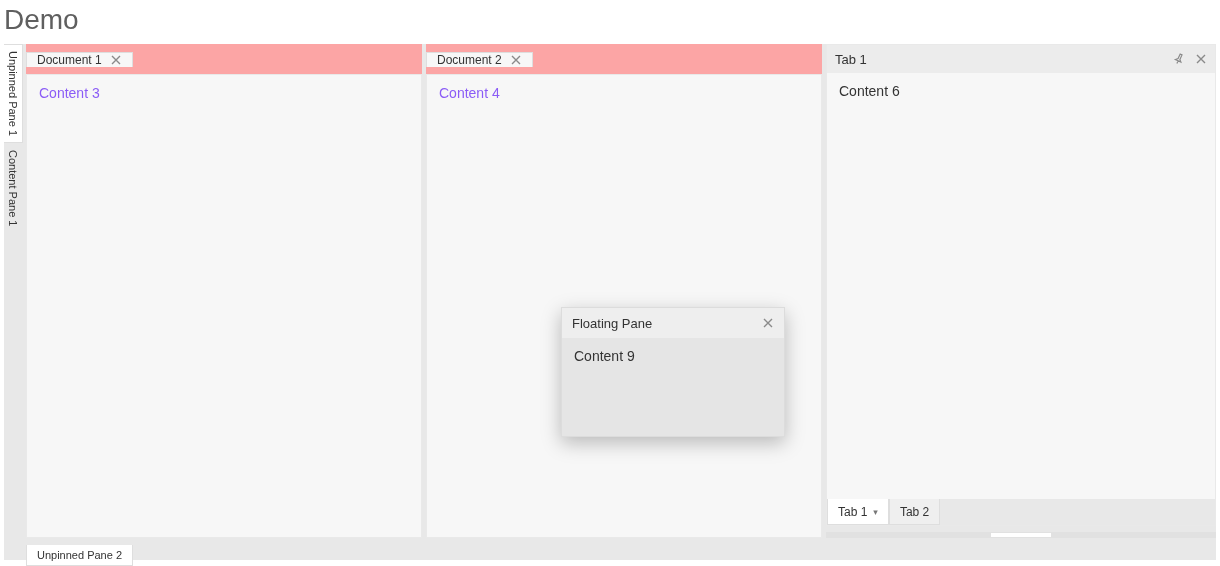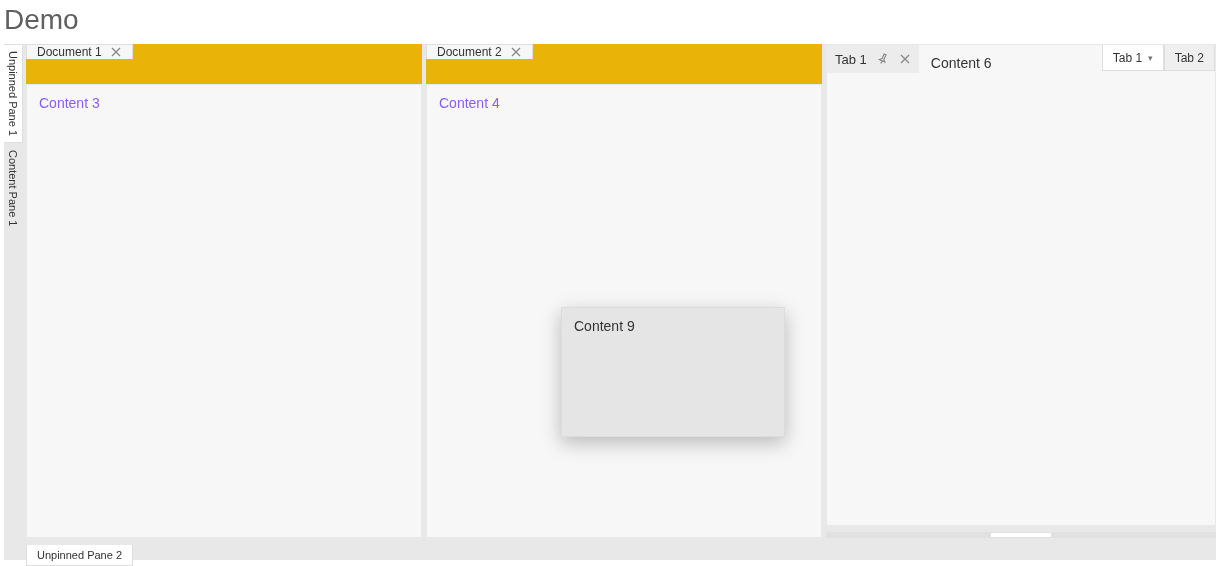--- a/index.html
+++ b/index.html
@@ -14,27 +14,27 @@
   .vtab.dim { background: #e8e8e8; border-color: #e8e8e8; }
 
   
   .bottom-strip { position: absolute; left: 22px; bottom: 0; right: 0; height: 15px; background: #e8e8e8; text-decoration: underline; }
   .btab { display: inline-block; font-size: 11px; color: #333; padding: 4px 10px; background: #fff; border: 1px solid #dedede; border-top: none; cursor: pointer; }
 
   .work { position: absolute; left: 22px; top: 0; right: 0; bottom: 22px; display: flex; gap: 4px; }
 
   .docarea { flex: 1 1 auto; display: flex; gap: 4px; }
   .docpane { flex:1; display:flex; flex-direction:column; background:#e8e8e8; }
-  .tabrow { display:flex; align-items:flex-start; height:40px; background:#eab308; }
+  .tabrow { display:flex; align-items:center; height:30px; background:#fca5a5; }
   .tab { display:flex; align-items:center; gap:8px; padding: 0 10px; font-size:12px; color:#333; background:#f7f7f7; border:1px solid #dedede; border-bottom:none; cursor:pointer; }
   .tab .x { color:#8a8a8a; }
   .pane-body { flex:1; background:#f7f7f7; border:1px solid #e9e9e9; padding:10px 12px; font-size:14px; color:#8b5cf6; }
 
   .rightcol { width:390px; display:flex; flex-direction:column; gap:6px; }
-  .panel { display:flex; background:#f7f7f7; border:1px solid #e9e9e9; }
+  .panel { display:flex; flex-direction:column; background:#f7f7f7; border:1px solid #e9e9e9; }
   .panel-header { display:flex; align-items:center; height:28px; padding:0 8px; font-size:13px; color:#333; background:#ececec; }
   .panel-header .spacer { flex:1; }
   .panel-header .ico { color:#8a8a8a; margin-left:10px; cursor:pointer; }
   .panel-body { flex:1; padding:10px 12px; font-size:14px; color:#333; background:#f7f7f7; }
   .bottomtabs { display:flex; height:26px; align-items:stretch; background:#e8e8e8; }
   .bottomtabs .bt { display:flex; align-items:center; gap:6px; padding:0 10px; font-size:12px; color:#333; background:#fff; border:1px solid #dedede; border-top:none; cursor:pointer; }
   .bottomtabs .bt.inactive { background:#efefef; }
   .chev { font-size:9px; color:#777; }
 
   .top-panel { flex: 1 1 62%; }
@@ -131,16 +131,25 @@
       </div>
 
       <div class="splitter-h"></div>
 
 
     </div>
 
   </div>
 
   <div class="floating">
+    <div class="fhdr">
+      <span>Floating Pane</span>
+      <span class="spacer"></span>
+      <span class="ico">
+        <svg viewBox="0 0 12 12">
+            <path d="M2 2 L10 10 M10 2 L2 10" stroke="#8a8a8a" stroke-width="1.4" fill="none"></path>
+          </svg>
+      </span>
+    </div>
     <div class="fbody">Content 9</div>
   </div>
 
 </div>
 
 </body></html>

